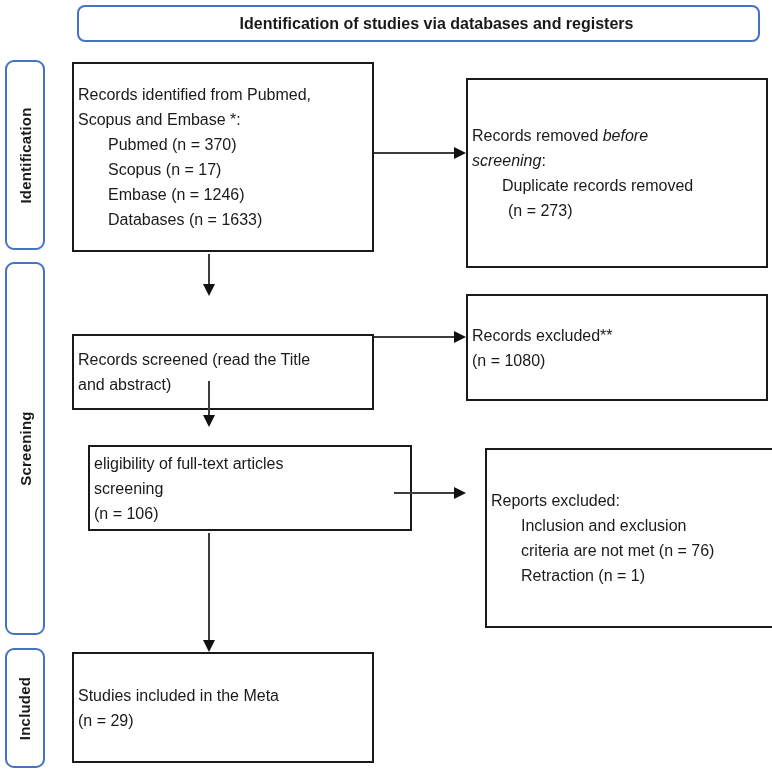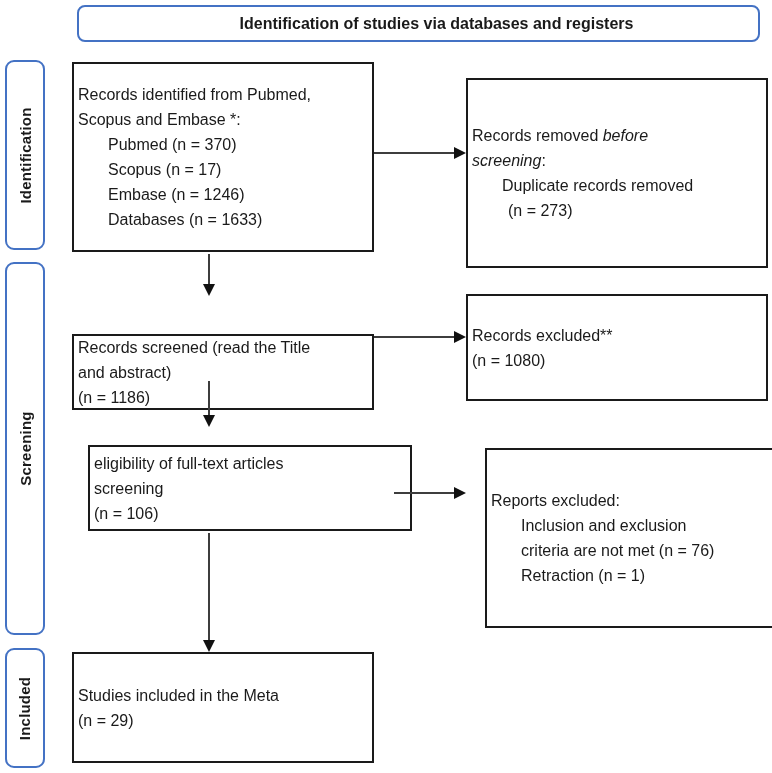--- a/index.html
+++ b/index.html
@@ -118,21 +118,20 @@
   <div class="fbox" id="box-removed">
     <div class="line"><span>Records removed </span><span class="italic">before</span></div>
     <div class="line"><span class="italic">screening</span><span>:</span></div>
     <div class="line indent-1">Duplicate records removed</div>
     <div class="line indent-2">(n = 273)</div>
   </div>
 
   <div class="fbox" id="box-screened">
     <div class="line">Records screened (read the Title</div>
     <div class="line">and abstract)</div>
-    <div class="line">(n = 1186)</div>
   </div>
 
   <div class="fbox" id="box-excluded">
     <div class="line">Records excluded**</div>
     <div class="line">(n = 1080)</div>
   </div>
 
   <div class="fbox" id="box-eligibility">
     <div class="line">eligibility of full-text articles</div>
     <div class="line">screening</div>

